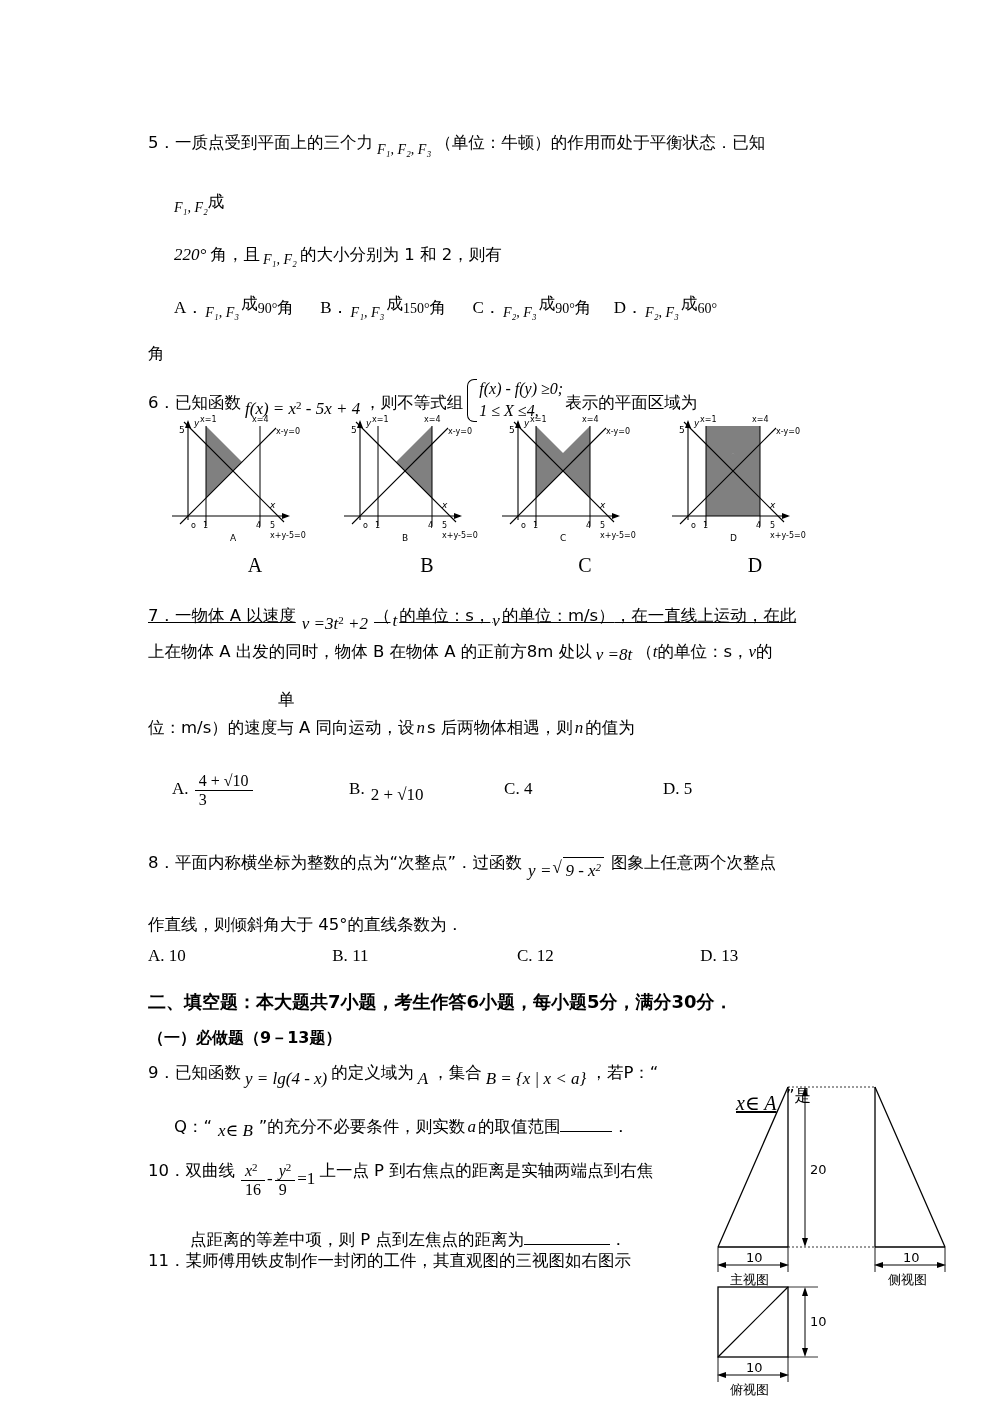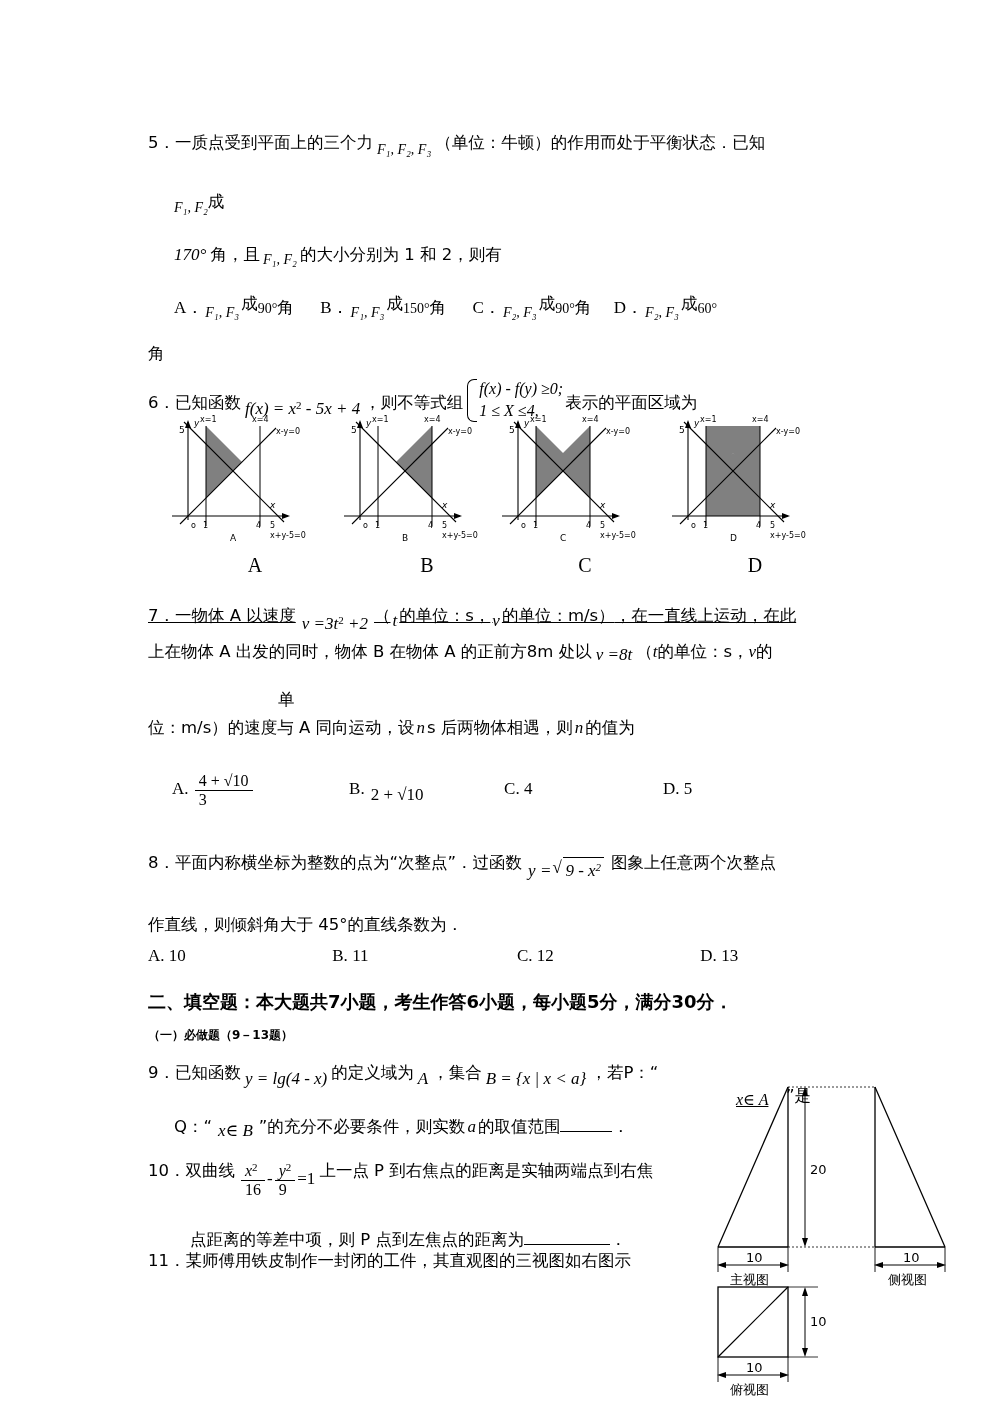--- a/index.html
+++ b/index.html
@@ -57,21 +57,21 @@
 <div class="page">
 
   <div class="q" style="left:148px;top:130px;width:740px;">
     <div style="white-space:nowrap;">
       <span class="cn">5．</span><span class="cn">一质点受到平面上的三个力</span><span class="it inl" style="font-size:14px;vertical-align:-6px;margin:0 4px;">F₁, F₂, F₃</span><span class="cn">（单位：牛顿）的作用而处于平衡状态．已知</span>
     </div>
     <div style="margin-top:30px;margin-left:26px;">
       <span class="it" style="font-size:14px;">F₁, F₂</span><span class="cn" style="vertical-align:5px;">成</span>
     </div>
     <div style="margin-top:22px;margin-left:26px;">
-      <span class="it">170°</span>
+      <span class="it">220°</span>
       <span class="cn">角，且</span><span class="it" style="font-size:14px;vertical-align:-4px;margin:0 3px;">F₁, F₂</span><span class="cn">的大小分别为 1 和 2，则有</span>
     </div>
     <div style="margin-top:22px;margin-left:26px;white-space:nowrap;">
       <span>
         <span>A．</span><span class="it" style="font-size:14px;vertical-align:-4px;margin:0 2px;">F₁, F₃</span><span class="cn" style="vertical-align:4px;">成</span><span style="font-size:14px;">90°</span><span class="cn">角</span>
       </span>
       <span style="display:inline-block;width:18px;"></span>
       <span>
         <span>B．</span><span class="it" style="font-size:14px;vertical-align:-4px;margin:0 2px;">F₁, F₃</span><span class="cn" style="vertical-align:4px;">成</span><span style="font-size:14px;">150°</span><span class="cn">角</span>
       </span>
@@ -285,32 +285,32 @@
         <span>C.</span> <span>12</span>
       </span>
       <span style="display:inline-block;width:138px;"></span>
       <span>
         <span>D.</span> <span>13</span>
       </span>
     </div>
   </div>
 
   <div class="q cn bold" style="left:148px;top:988px;font-size:18px;">二、填空题：本大题共7小题，考生作答6小题，每小题5分，满分30分．</div>
-  <div class="q cn bold" style="left:148px;top:1026px;font-size:12px;text-align:center;">（一）必做题（9－13题）</div>
+  <div class="q cn bold" style="left:148px;top:1026px;font-size:16px;text-align:center;">（一）必做题（9－13题）</div>
 
   <div class="q" style="left:148px;top:1060px;width:600px;">
     <div style="white-space:nowrap;">
       <span class="cn">9．</span><span class="cn">已知函数</span><span class="it inl" style="margin:0 4px;vertical-align:-6px;">y = lg(4 - x)</span><span class="cn">的定义域为</span><span class="it" style="margin:0 4px;vertical-align:-6px;">A</span><span class="cn">，集合</span><span class="it inl" style="margin:0 4px;vertical-align:-6px;">B = {x | x &lt; a}</span><span class="cn">，若P：“</span>
     </div>
     <div style="margin-top:22px;margin-left:26px;white-space:nowrap;">
       <span class="cn">Q：“</span><span class="it inl" style="margin:0 6px;vertical-align:-4px;">x∈ B</span><span class="cn">”的充分不必要条件，则实数</span><span class="it" style="margin:0 2px;">a</span><span class="cn">的取值范围</span><span class="blank-s"></span><span class="cn">．</span>
     </div>
   </div>
 
-  <div class="q it" style="left:736px;top:1088px;font-size:16px;text-decoration:underline;">x∈ A</div>
+  <div class="q it" style="left:736px;top:1088px;font-size:20px;text-decoration:underline;">x∈ A</div>
   <div class="q cn" style="left:786px;top:1084px;">”是</div>
 
   <div class="q" style="left:148px;top:1158px;width:600px;">
     <div style="white-space:nowrap;">
       <span class="cn">10．</span><span class="cn">双曲线</span><span class="inl" style="margin:0 4px;vertical-align:-8px;">
         <span class="frac">
           <span class="num"><span class="it">x</span><span class="sup">2</span></span>
           <span class="den">16</span>
         </span><span>-</span><span class="frac">
           <span class="num"><span class="it">y</span><span class="sup">2</span></span>

